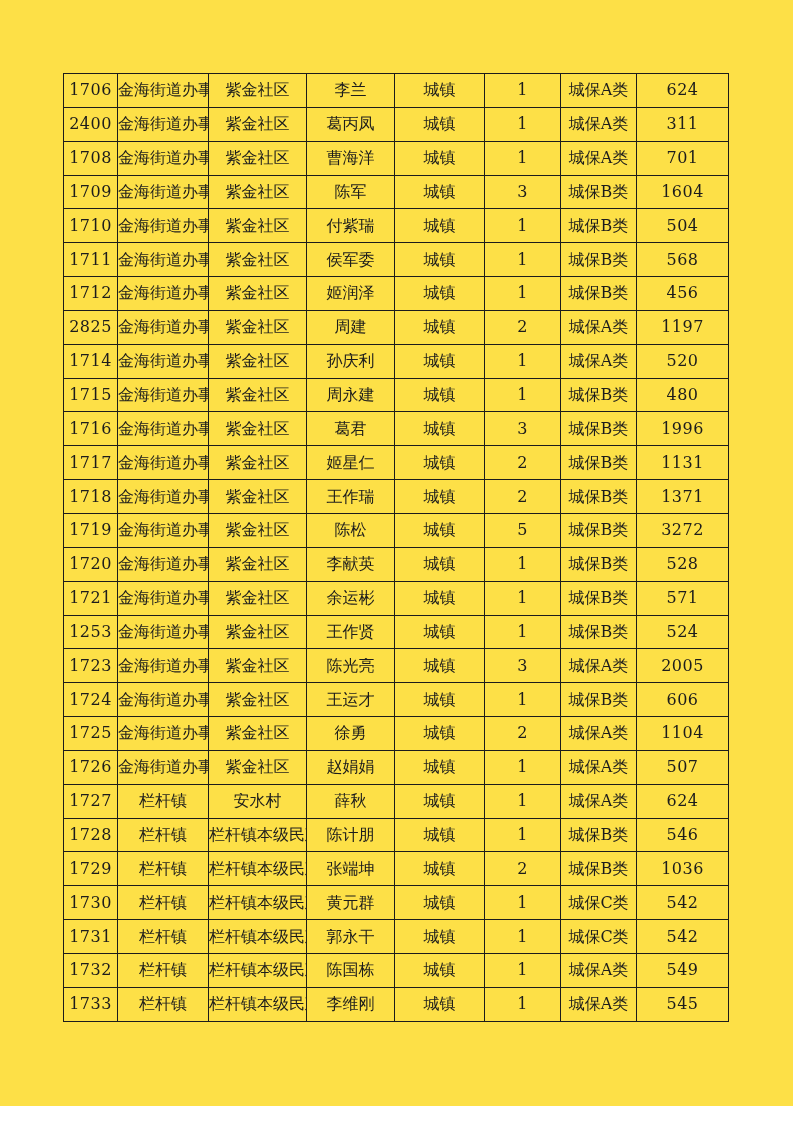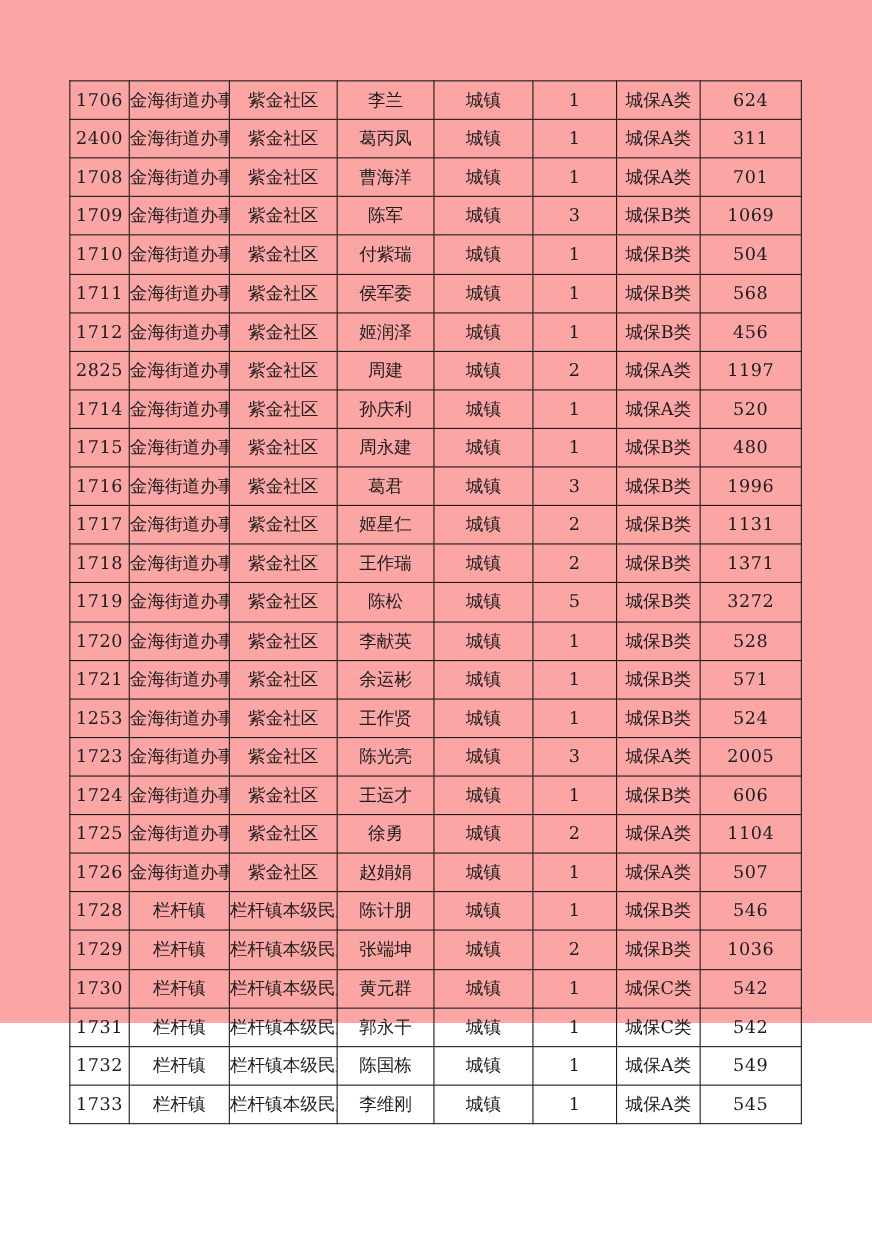--- a/index.html
+++ b/index.html
@@ -11,22 +11,22 @@
     width: 793px;
     height: 1122px;
     background: #ffffff;
     font-family: "DejaVu Serif", "Liberation Serif", serif;
     overflow: hidden;
   }
   .page {
     position: absolute;
     left: 0; top: 0;
     width: 793px;
-    height: 930px;
-    background: #fca5a5;
+    height: 1106px;
+    background: #fde047;
   }
   table.grid {
     position: absolute;
     left: 63px;
     top: 73px;
     width: 665px;
     height: 949px;
     border-collapse: collapse;
     table-layout: fixed;
   }
@@ -160,21 +160,21 @@
           <td>
             <div class="cell">城镇</div>
           </td>
           <td class="num">
             <div class="cell">3</div>
           </td>
           <td>
             <div class="cell">城保B类</div>
           </td>
           <td class="num">
-            <div class="cell">1069</div>
+            <div class="cell">1604</div>
           </td>
         </tr>
         <tr>
           <td class="num">
             <div class="cell">1710</div>
           </td>
           <td>
             <div class="cell">金海街道办事处</div>
           </td>
           <td>
@@ -603,20 +603,46 @@
             <div class="cell">城镇</div>
           </td>
           <td class="num">
             <div class="cell">1</div>
           </td>
           <td>
             <div class="cell">城保A类</div>
           </td>
           <td class="num">
             <div class="cell">507</div>
+          </td>
+        </tr>
+        <tr>
+          <td class="num">
+            <div class="cell">1727</div>
+          </td>
+          <td>
+            <div class="cell">栏杆镇</div>
+          </td>
+          <td>
+            <div class="cell">安水村</div>
+          </td>
+          <td>
+            <div class="cell">薛秋</div>
+          </td>
+          <td>
+            <div class="cell">城镇</div>
+          </td>
+          <td class="num">
+            <div class="cell">1</div>
+          </td>
+          <td>
+            <div class="cell">城保A类</div>
+          </td>
+          <td class="num">
+            <div class="cell">624</div>
           </td>
         </tr>
         <tr>
           <td class="num">
             <div class="cell">1728</div>
           </td>
           <td>
             <div class="cell">栏杆镇</div>
           </td>
           <td>

